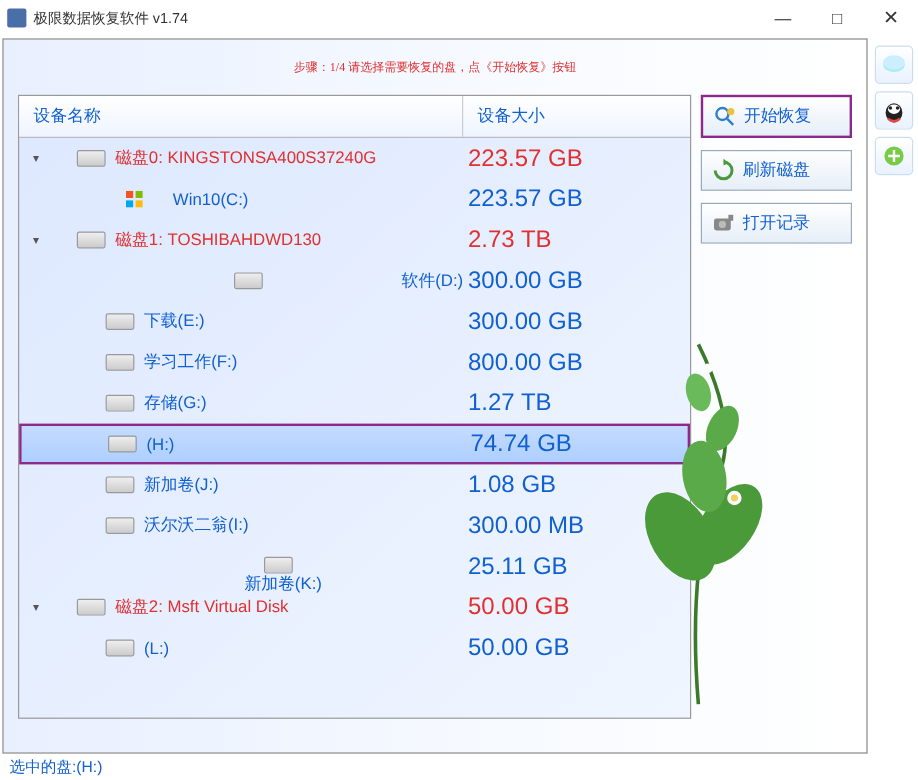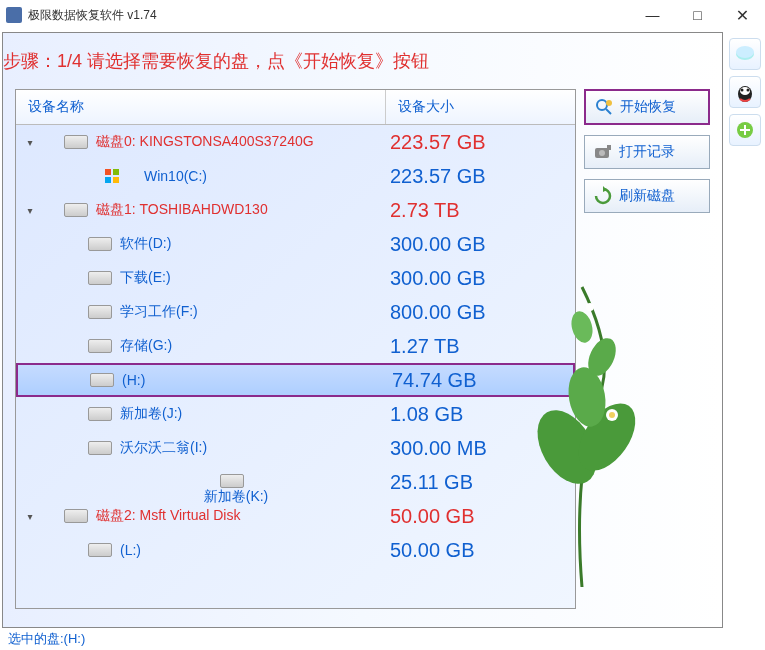--- a/index.html
+++ b/index.html
@@ -6,21 +6,21 @@
 body { font-family: "Microsoft YaHei", "SimSun", sans-serif; font-size: 13px; background: #fff; width: 765px; height: 650px; overflow: hidden; position: relative; }
 
 .titlebar { height: 30px; display: flex; align-items: center; padding-left: 6px; background: #fff; }
 .titlebar .app-icon { width: 16px; height: 16px; background: #4a6ea8; margin-right: 6px; border-radius: 2px; }
 .titlebar .title { flex: 1; font-size: 12px; color: #333; }
 .titlebar .win-btn { width: 45px; height: 30px; display: flex; align-items: center; justify-content: center; font-size: 14px; color: #333; }
 .titlebar .win-btn.close { font-size: 16px; }
 
 .main-area { position: absolute; left: 0; right: 42px; top: 30px; bottom: 20px; border: 1px solid #888; margin: 2px 0 2px 2px; background: linear-gradient(to right, #e8efff 0%, #f5f9ff 50%, #fff 100%); }
 
-.step-text { text-align: left; color: #e03030; font-size: 18px; padding: 16px 0; }
+.step-text { text-align: center; color: #e03030; font-size: 10px; padding: 16px 0; font-family: Liberation Serif, serif; }
 
 .content-row { display: flex; align-items: flex-start; padding: 0 12px; gap: 8px; }
 
 .tree-panel { flex: 1; border: 1px solid #999; background: linear-gradient(to bottom right, #dde8ff, #f0f6ff); min-height: 520px; }
 
 .tree-header { display: flex; border-bottom: 1px solid #bbb; background: linear-gradient(#fff, #eef4ff); }
 .tree-header .col { padding: 8px 12px; color: #1060d0; font-size: 14px; }
 .tree-header .col1 { width: 370px; border-right: 1px solid #ccc; }
 .tree-header .col2 { flex: 1; }
 
@@ -101,21 +101,21 @@
           <div class="tree-row disk">
             <div class="name-cell" style="padding-left: 8px;">
               <span class="chevron" style="margin-left: -2px;">▾</span>
               <span style="width: 24px; display: inline-block;"></span>
               <span class="disk-icon"></span>
               <span>磁盘1: TOSHIBAHDWD130</span>
             </div>
             <div class="size-cell">2.73 TB</div>
           </div>
           <div class="tree-row part">
-            <div class="name-cell" style="padding-left: 70px;">
+            <div class="name-cell" style="padding-left: 70px; justify-content: space-between;">
               <span class="chevron" style="width: 0px;"></span>
               <span class="disk-icon"></span>
               <span>软件(D:)</span>
             </div>
             <div class="size-cell">300.00 GB</div>
           </div>
           <div class="tree-row part">
             <div class="name-cell" style="padding-left: 70px;">
               <span class="chevron" style="width: 0px;"></span>
               <span class="disk-icon"></span>
@@ -198,35 +198,35 @@
               <circle cx="8" cy="8" r="5" fill="none" stroke="#2a80d0" stroke-width="2"></circle>
               <line x1="12" y1="12" x2="17" y2="17" stroke="#2a80d0" stroke-width="2"></line>
               <circle cx="15" cy="6" r="3" fill="#f0c040"></circle>
             </svg>
         </span>
         <span>开始恢复</span>
       </div>
       <div class="action-btn">
         <span class="btn-icon">
           <svg width="20" height="20" viewBox="0 0 20 20">
+              <path d="M10 3 A7 7 0 1 1 3 10" fill="none" stroke="#4a9a3a" stroke-width="2.5"></path>
+              <polygon points="10,0 14,4 10,6" fill="#4a9a3a"></polygon>
+            </svg>
+        </span>
+        <span>刷新磁盘</span>
+      </div>
+      <div class="action-btn">
+        <span class="btn-icon">
+          <svg width="20" height="20" viewBox="0 0 20 20">
               <rect x="2" y="6" width="14" height="10" rx="2" fill="#888"></rect>
               <circle cx="9" cy="11" r="3" fill="#bbb"></circle>
               <rect x="14" y="3" width="4" height="5" fill="#888"></rect>
             </svg>
         </span>
         <span>打开记录</span>
-      </div>
-      <div class="action-btn">
-        <span class="btn-icon">
-          <svg width="20" height="20" viewBox="0 0 20 20">
-              <path d="M10 3 A7 7 0 1 1 3 10" fill="none" stroke="#4a9a3a" stroke-width="2.5"></path>
-              <polygon points="10,0 14,4 10,6" fill="#4a9a3a"></polygon>
-            </svg>
-        </span>
-        <span>刷新磁盘</span>
       </div>
     </div>
   </div>
 
   <svg class="plant" viewBox="0 0 140 320">
     <path d="M70 320 Q60 200 90 120 Q100 80 70 20" stroke="#3a7a2a" stroke-width="3" fill="none"></path>
     <ellipse cx="55" cy="180" rx="25" ry="40" fill="#4a9a3a" transform="rotate(-30 55 180)"></ellipse>
     <ellipse cx="95" cy="170" rx="22" ry="38" fill="#4a9a3a" transform="rotate(35 95 170)"></ellipse>
     <ellipse cx="75" cy="130" rx="18" ry="30" fill="#5aaa4a" transform="rotate(-10 75 130)"></ellipse>
     <ellipse cx="90" cy="90" rx="12" ry="20" fill="#5aaa4a" transform="rotate(25 90 90)"></ellipse>

